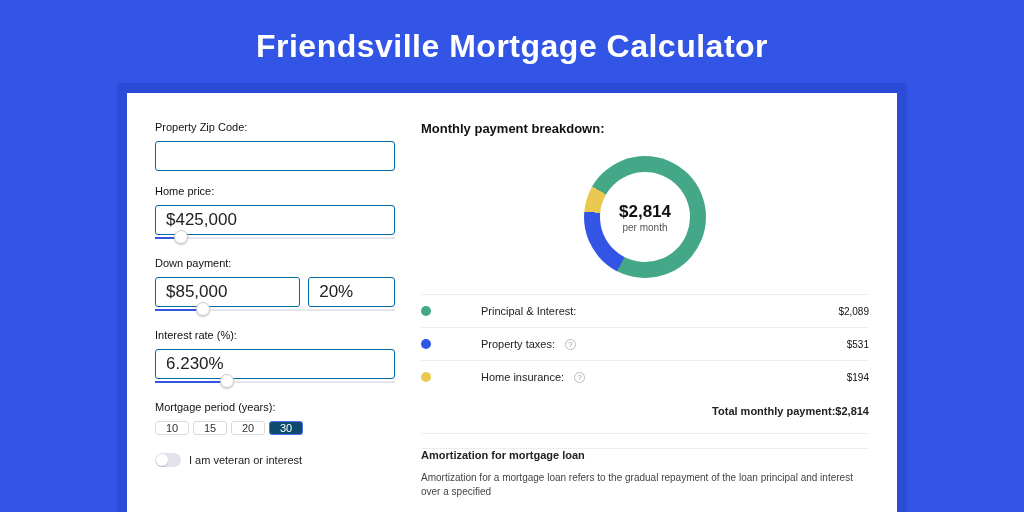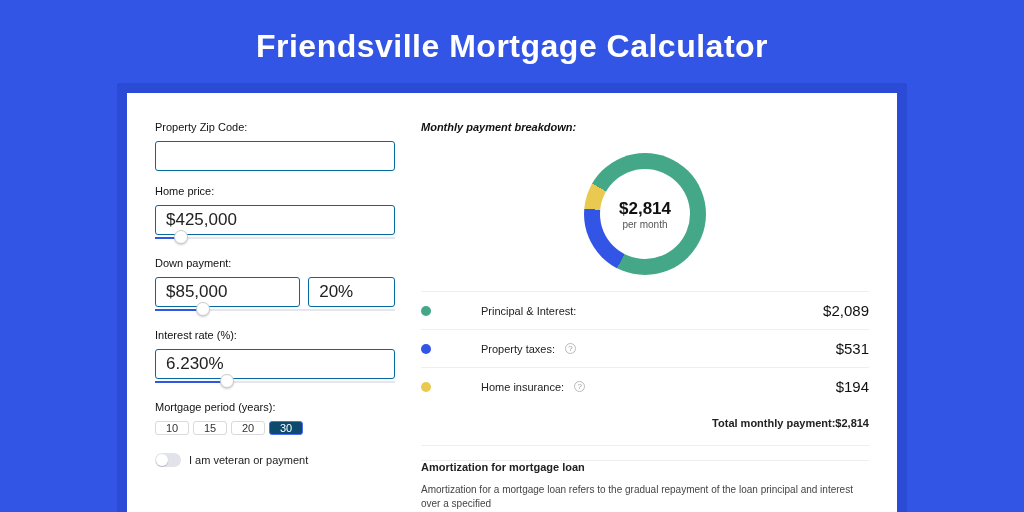--- a/index.html
+++ b/index.html
@@ -79,21 +79,21 @@
   .toggle-row { display: flex; align-items: center; gap: 8px; margin-top: 18px; }
   .toggle {
     width: 26px; height: 14px; background: #e2e2ea; border-radius: 7px;
     position: relative;
   }
   .toggle::after {
     content: ""; position: absolute; left: 1px; top: 1px;
     width: 12px; height: 12px; background: #fff; border-radius: 50%;
     box-shadow: 0 1px 1px rgba(0,0,0,0.2);
   }
-  .panel-heading { font-size: 11px; font-weight: 700; margin-bottom: 14px; color: #111; font-style: italic; }
+  .panel-heading { font-size: 13px; font-weight: 700; margin-bottom: 14px; color: #111; }
   .donut-wrap { display: flex; justify-content: center; padding: 6px 0 16px 0; }
   .donut {
     position: relative; width: 122px; height: 122px; border-radius: 50%;
   }
   .donut-hole {
     position: absolute; top: 16px; left: 16px; width: 90px; height: 90px;
     background: #fff; border-radius: 50%;
     display: flex; flex-direction: column; align-items: center; justify-content: center;
   }
   .donut-amount { font-size: 17px; font-weight: 700; color: #111; }
@@ -103,21 +103,21 @@
     display: flex; align-items: center; justify-content: space-between;
     padding: 10px 0; border-bottom: 1px solid #eee;
   }
   .bd-row:last-child { border-bottom: none; }
   .bd-left { display: flex; align-items: center; gap: 8px; }
   .dot { width: 10px; height: 10px; border-radius: 50%; }
   .dot-green { background: #44a888; }
   .dot-blue { background: #3355e6; }
   .dot-yellow { background: #e9c94f; }
   .bd-label { font-size: 11px; color: #222; padding-left: 42px; }
-  .bd-val { font-size: 15px; color: #111; }
+  .bd-val { font-size: 10px; color: #111; }
   .help-icon {
     display: inline-flex; width: 11px; height: 11px; border: 1px solid #bbb;
     border-radius: 50%; font-size: 8px; color: #999;
     align-items: center; justify-content: center; margin-left: 2px;
   }
   .total-row { font-weight: 700; padding-top: 12px; padding-bottom: 16px; justify-content: flex-end; }
   .amort-title { font-weight: 700; font-size: 11px; margin: 14px 0 10px 0; border-top:1px solid #eee; }
   .amort-text { font-size: 10px; color: #444; line-height: 1.4; }
 </style>
 </head>
@@ -173,21 +173,21 @@
         <div class="period-row" id="period-row">
             <div class="period-btn">10</div>
             <div class="period-btn">15</div>
             <div class="period-btn">20</div>
             <div class="period-btn active">30</div>
           </div>
       </div>
 
       <div class="toggle-row">
         <div class="toggle"></div>
-        <span>I am veteran or payment</span>
+        <span>I am veteran or interest</span>
       </div>
 
     </div>
 
     <div class="right-col">
       <div class="panel-heading">Monthly payment breakdown:</div>
 
       <div class="donut-wrap">
         <div class="donut" id="donut" style="background: conic-gradient(from -60deg, rgb(68, 168, 136) 0deg, rgb(68, 168, 136) 267.249deg, rgb(51, 85, 230) 267.249deg, rgb(51, 85, 230) 335.181deg, rgb(233, 201, 79) 335.181deg, rgb(233, 201, 79) 360deg);">
           <div class="donut-hole">

